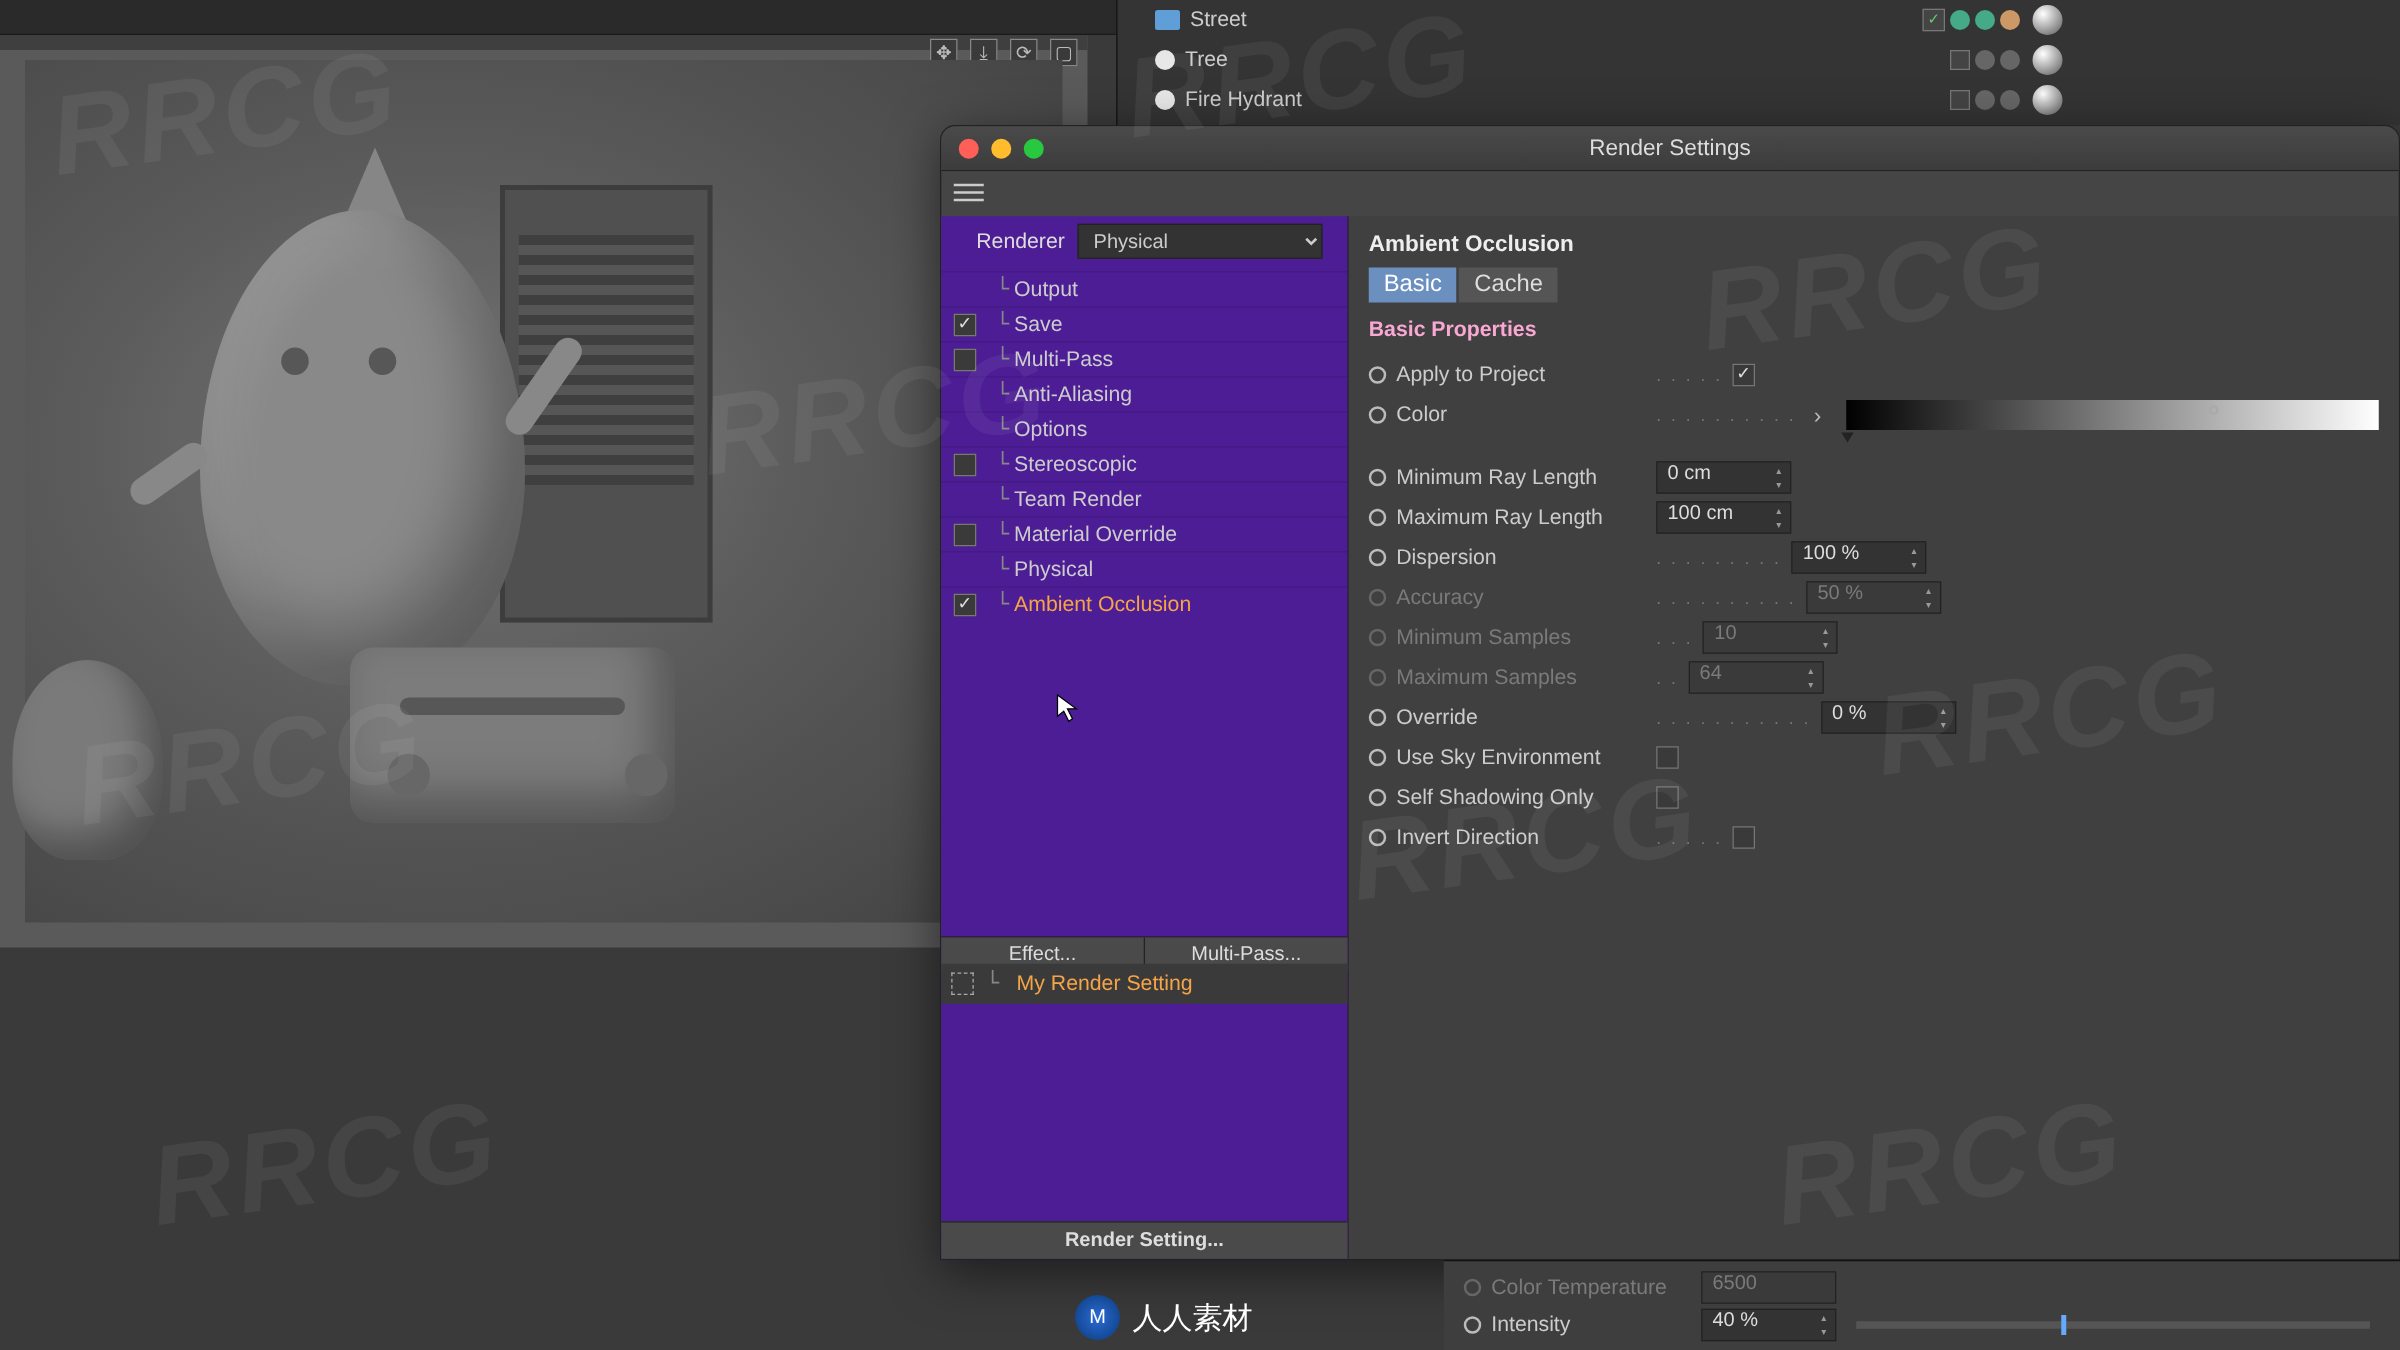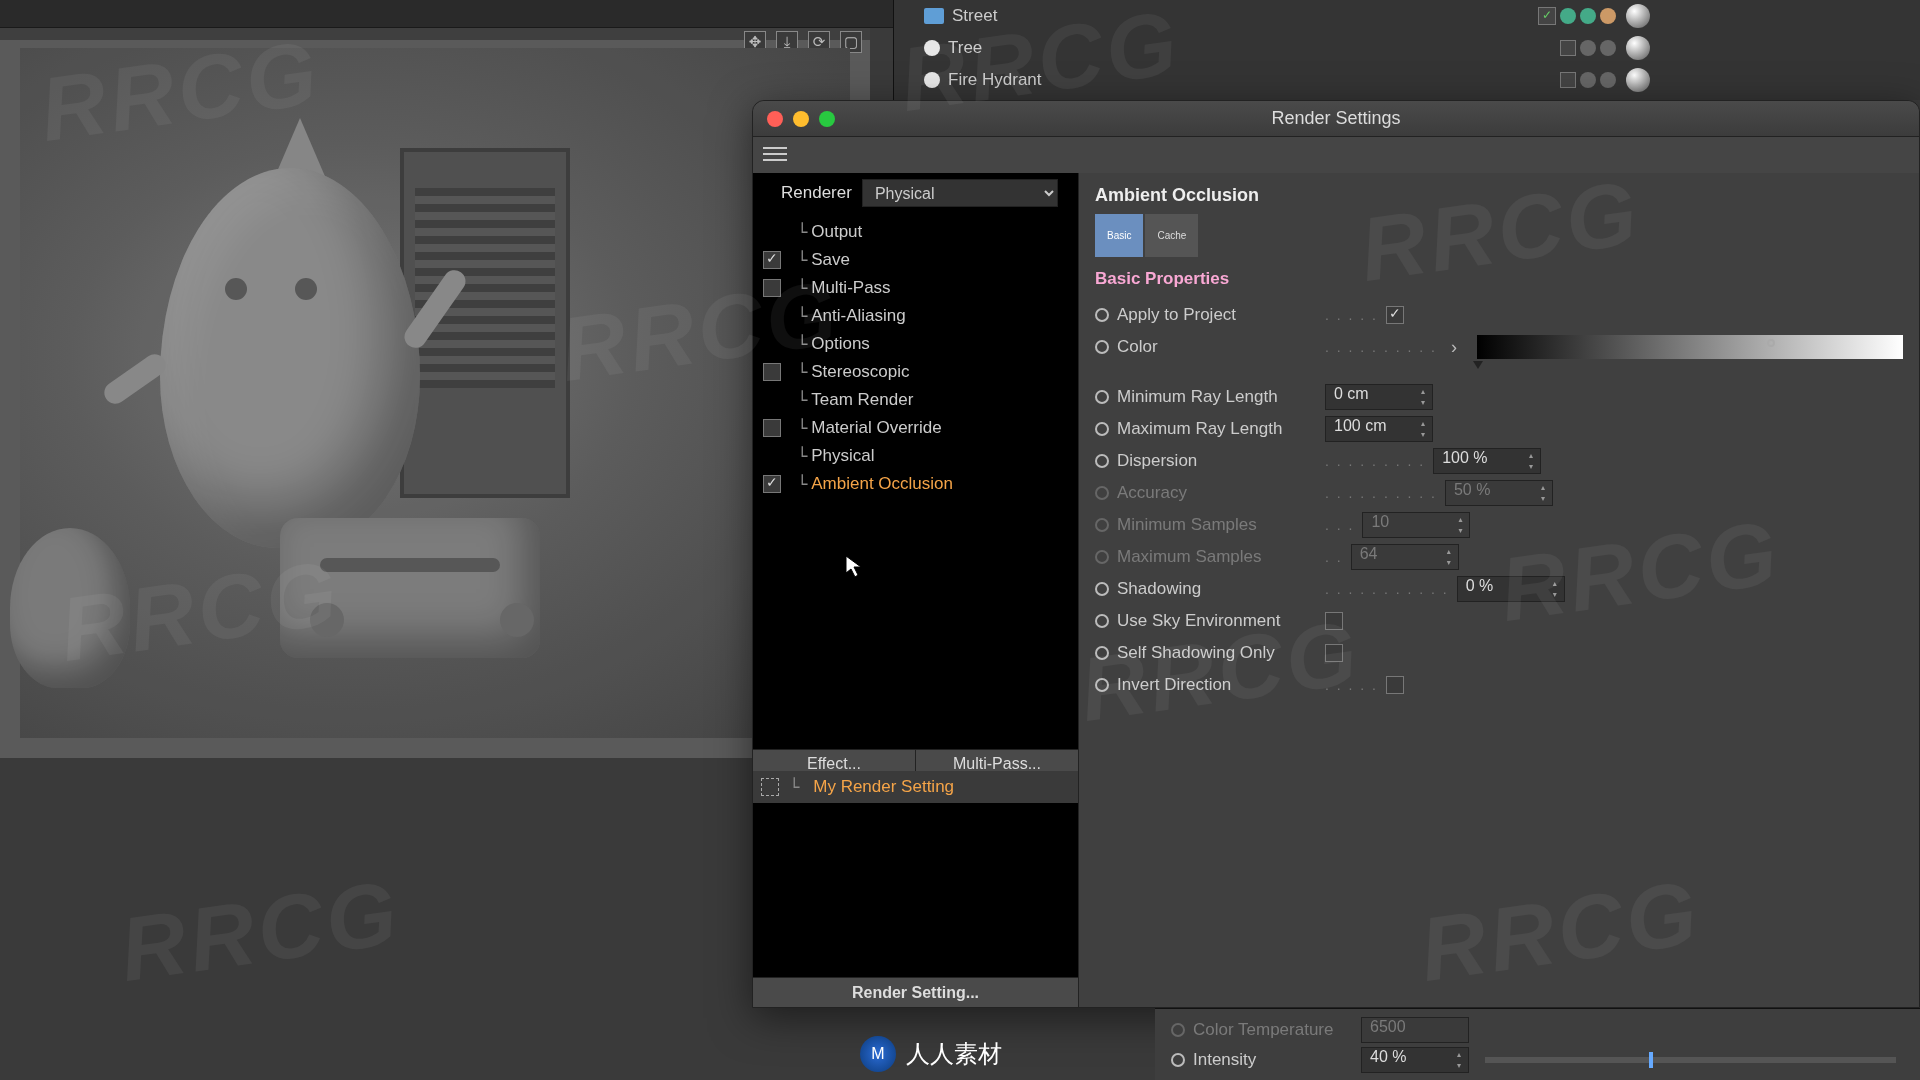--- a/index.html
+++ b/index.html
@@ -51,21 +51,21 @@
   .render-win { position:absolute; top:100px; left:752px; width:1168px; height:908px; background:#454545; border-top-left-radius:12px; border-top-right-radius:12px; box-shadow: 0 10px 40px rgba(0,0,0,0.5); border:1px solid #222; }
   .titlebar { height:36px; background: linear-gradient(#4a4a4a,#3c3c3c); border-bottom:1px solid #222; border-top-left-radius:12px; border-top-right-radius:12px; position:relative; }
   .traffic { position:absolute; left:14px; top:10px; display:flex; gap:10px; }
   .tl { width:16px; height:16px; border-radius:50%; }
   .tl.r { background:#ff5f57; } .tl.y { background:#ffbd2e; } .tl.g { background:#28c940; }
   .win-title { position:absolute; left:0; right:0; top:7px; text-align:center; color:#ddd; font-size:18px; }
 
   .menu-btn { position:absolute; top:42px; left:10px; width:24px; color:#ccc; cursor:pointer; }
   .menu-btn div { height:2px; background:#ccc; margin:4px 0; }
 
-  .left-panel { position:absolute; top:72px; left:0; width:326px; bottom:0; background:#000000; border-right:1px solid #222; }
+  .left-panel { position:absolute; top:72px; left:0; width:326px; bottom:0; background:#4c1d95; border-right:1px solid #222; }
   .right-panel { position:absolute; top:72px; left:326px; right:0; bottom:0; background:#404040; padding:12px 16px; }
 
   .renderer-row { display:flex; align-items:center; gap:10px; padding:6px 20px 10px 28px; }
   .renderer-row label { color:#ddd; font-size:17px; }
   .renderer-select { flex:1; background:#333; border:1px solid #222; color:#ccc; padding:4px 8px; font-size:16px; height:28px; }
 
   .tree { padding:0 0 0 0; }
   .tree-item { display:flex; align-items:center; height:28px; padding-left:8px; font-size:17px; color:#ccc; border-top:1px solid rgba(0,0,0,0.12); }
   .tree-item.sel { color:#f5a448; }
   .tree-cb { width:18px; height:18px; border:1px solid #777; margin-right:16px; margin-left:2px; background:#3a3a3a; flex-shrink:0; }
@@ -82,21 +82,21 @@
 
   .preset-row { position:absolute; left:0; right:0; top:598px; height:32px; display:flex; align-items:center; padding-left:8px; gap:10px; background:#3a3a3a; }
   .preset-icon { width:18px; height:18px; border:1px dashed #aaa; }
   .preset-row span { color:#f5a448; font-size:17px; }
 
   .footer-btn { position:absolute; left:0; right:0; bottom:0; height:30px; background:#4a4a4a; border-top:1px solid #222; color:#ddd; font-size:16px; text-align:center; line-height:30px;font-weight:bold; }
 
   
   .sect-title { color:#eee; font-size:18px; font-weight:600; margin-bottom:8px; }
   .tabs { display:flex; gap:2px; margin-bottom:12px; }
-  .tabs .tab { padding:16px 12px; background:#555; color:#ddd; font-size:10px; }
+  .tabs .tab { padding:3px 12px; background:#555; color:#ddd; font-size:19px; }
   .tabs .tab.active { background:#6b8fbf; color:#fff; }
   .sub-title { color:#f9a8d4; font-size:17px; font-weight:600; margin:6px 0 10px 0; }
 
   .prop { display:flex; align-items:center; height:32px; gap:8px; }
   .prop .reset { width:14px; height:14px; border:2px solid #bbb; border-radius:50%; flex-shrink:0; }
   .prop .reset.dim { border-color:#666; }
   .prop label { color:#ccc; font-size:17px; white-space:nowrap; }
   .prop label.dim { color:#7a7a7a; }
   .dots { flex:0 0 auto; color:#777; letter-spacing:2px; font-size:14px; overflow:hidden; }
   .chk { width:18px; height:18px; border:1px solid #777; background:#3a3a3a; position:relative; flex-shrink:0; }
@@ -379,21 +379,21 @@
         </div>
       <span class="dots">. .</span>
       <div class="num-field dim"><span>64</span><div class="spin">
             <div>▴</div>
             <div>▾</div>
           </div></div>
     </div>
     <div class="prop">
       <div class="reset"></div>
       <div class="label-col">
-          <label>Shadowing</label>
+          <label>Override</label>
         </div>
       <span class="dots">. . . . . . . . . . .</span>
       <div class="num-field"><span>0 %</span><div class="spin">
             <div>▴</div>
             <div>▾</div>
           </div></div>
     </div>
     <div class="prop">
       <div class="reset"></div>
       <div class="label-col">

